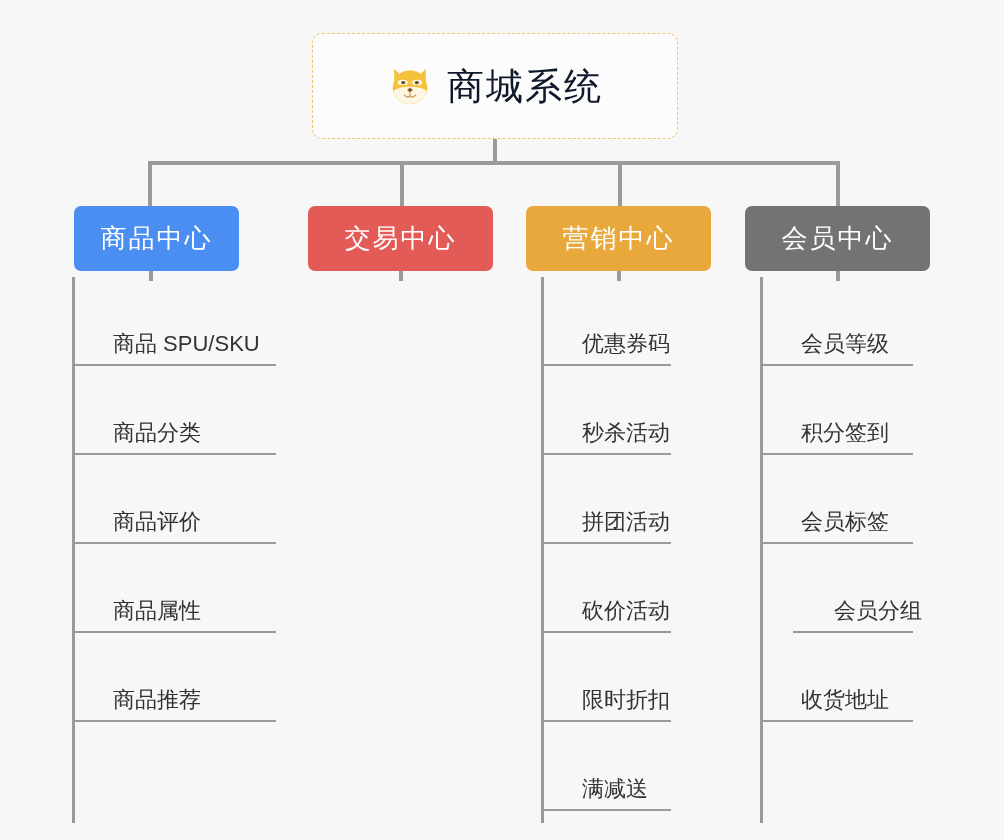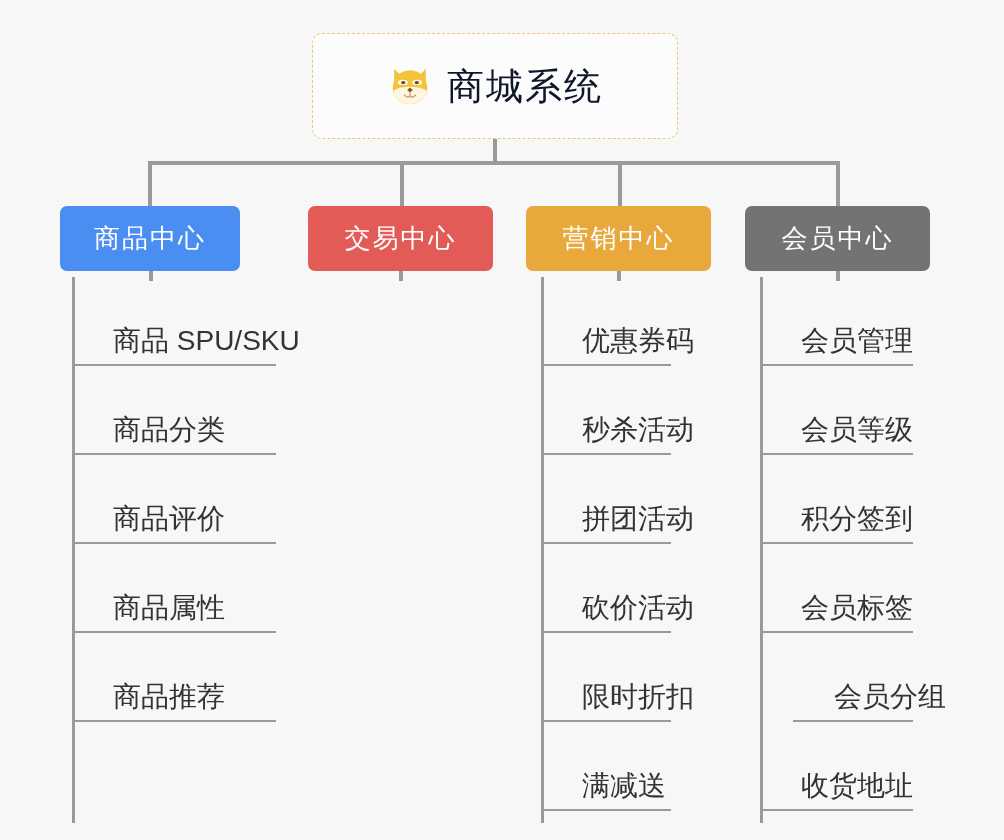--- a/index.html
+++ b/index.html
@@ -88,21 +88,21 @@
   .leaf-item {
     position: relative;
     height: 89px;
     box-sizing: border-box;
     border-bottom: 2px solid #9a9a9a;
     display: flex;
     align-items: flex-end;
     justify-content: flex-start;
   }
   .leaf-label {
-    font-size: 28px;
+    font-size: 22px;
     color: #333333;
     line-height: 1;
     padding: 0 0 9px 41px;
     white-space: nowrap;
   }
 </style>
 </head>
 <body style="background: rgb(247, 247, 247);">
 
 <div id="stage">
@@ -125,21 +125,21 @@
     <div class="root-title" style="color: #0f172a;">商城系统</div>
   </div>
 
   <div class="line v-line" style="left: 493px; top: 139px; height: 25px; background: rgb(154, 154, 154);"></div>
   <div class="line h-line" style="left: 148px; top: 161px; width: 692px; background: rgb(154, 154, 154);"></div>
   <div class="line v-line" style="left: 148px; top: 161px; height: 46px; background: rgb(154, 154, 154);"></div>
   <div class="line v-line" style="left: 400px; top: 161px; height: 46px; background: rgb(154, 154, 154);"></div>
   <div class="line v-line" style="left: 618px; top: 161px; height: 46px; background: rgb(154, 154, 154);"></div>
   <div class="line v-line" style="left: 836px; top: 161px; height: 46px; background: rgb(154, 154, 154);"></div>
 
-  <div class="cat-box" id="cat0" style="left: 60px; top: 206px; width: 180px; background: rgb(74, 142, 241);">
+  <div class="cat-box" id="cat0" style="left: 74px; top: 206px; width: 165px; background: rgb(74, 142, 241);">
     <span>商品中心</span>
   </div>
   <div class="cat-box" id="cat1" style="left: 308px; top: 206px; width: 185px; background: rgb(227, 91, 87);">
     <span>交易中心</span>
   </div>
   <div class="cat-box" id="cat2" style="left: 526px; top: 206px; width: 185px; background: rgb(232, 168, 60);">
     <span>营销中心</span>
   </div>
   <div class="cat-box" id="cat3" style="left: 745px; top: 206px; width: 185px; background: #737373;">
     <span>会员中心</span>
@@ -184,23 +184,20 @@
       </div>
       <div class="leaf-item" style="border-bottom-color: rgb(154, 154, 154);">
         <span class="leaf-label">限时折扣</span>
       </div>
       <div class="leaf-item" style="border-bottom-color: rgb(154, 154, 154);">
         <span class="leaf-label">满减送</span>
       </div>
     </div>
   <div class="leaf-col" id="col3" style="left:760px; width:153px;">
     <div class="leaf-trunk" style="background: rgb(154, 154, 154);"></div>
-  <div class="leaf-item" style="border-bottom-color: rgb(154, 154, 154);">
-        <span class="leaf-label">会员管理</span>
-      </div>
       <div class="leaf-item" style="border-bottom-color: rgb(154, 154, 154);">
         <span class="leaf-label">会员等级</span>
       </div>
       <div class="leaf-item" style="border-bottom-color: rgb(154, 154, 154);">
         <span class="leaf-label">积分签到</span>
       </div>
       <div class="leaf-item" style="border-bottom-color: rgb(154, 154, 154);">
         <span class="leaf-label">会员标签</span>
       </div>
       <div class="leaf-item" style="border-bottom-color: rgb(154, 154, 154); margin-left: 33px;">

